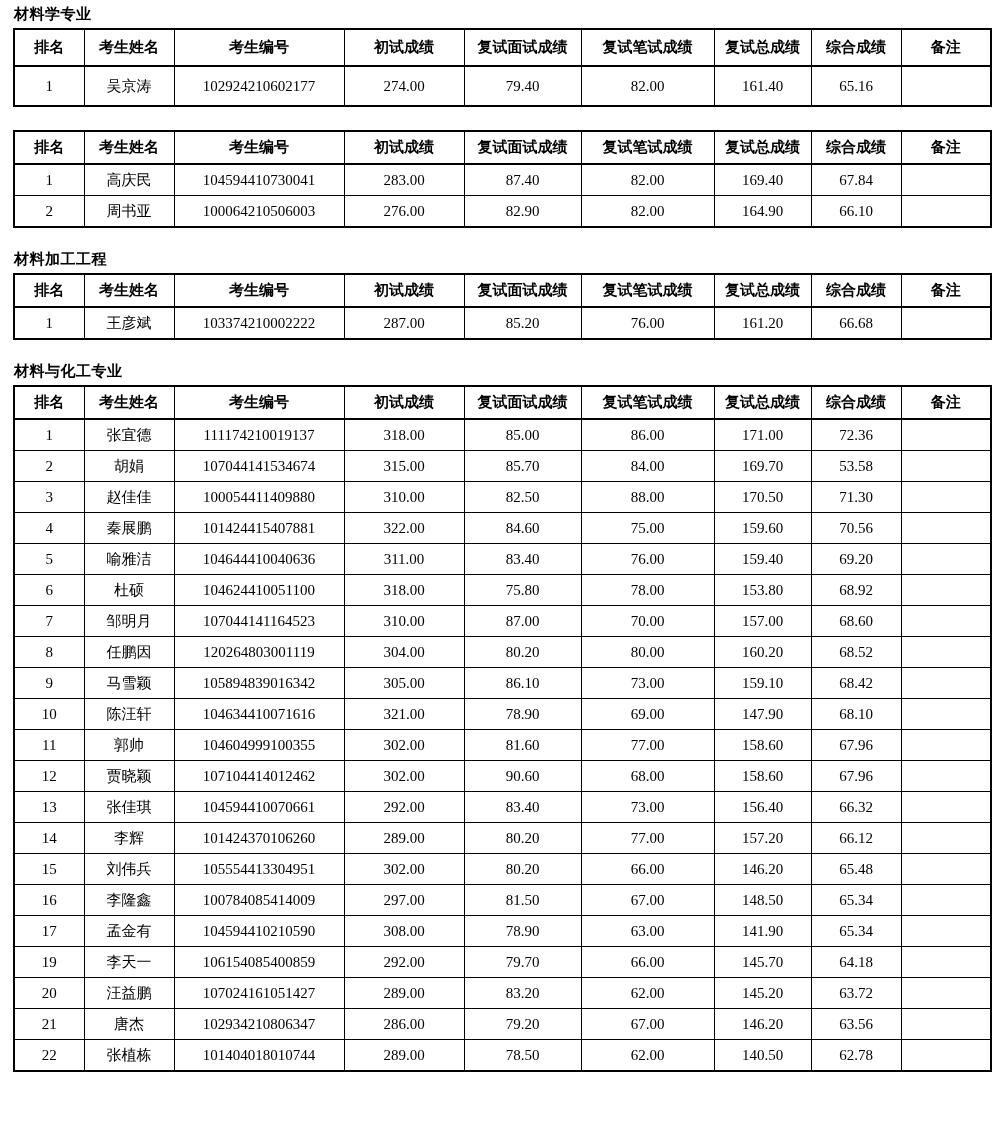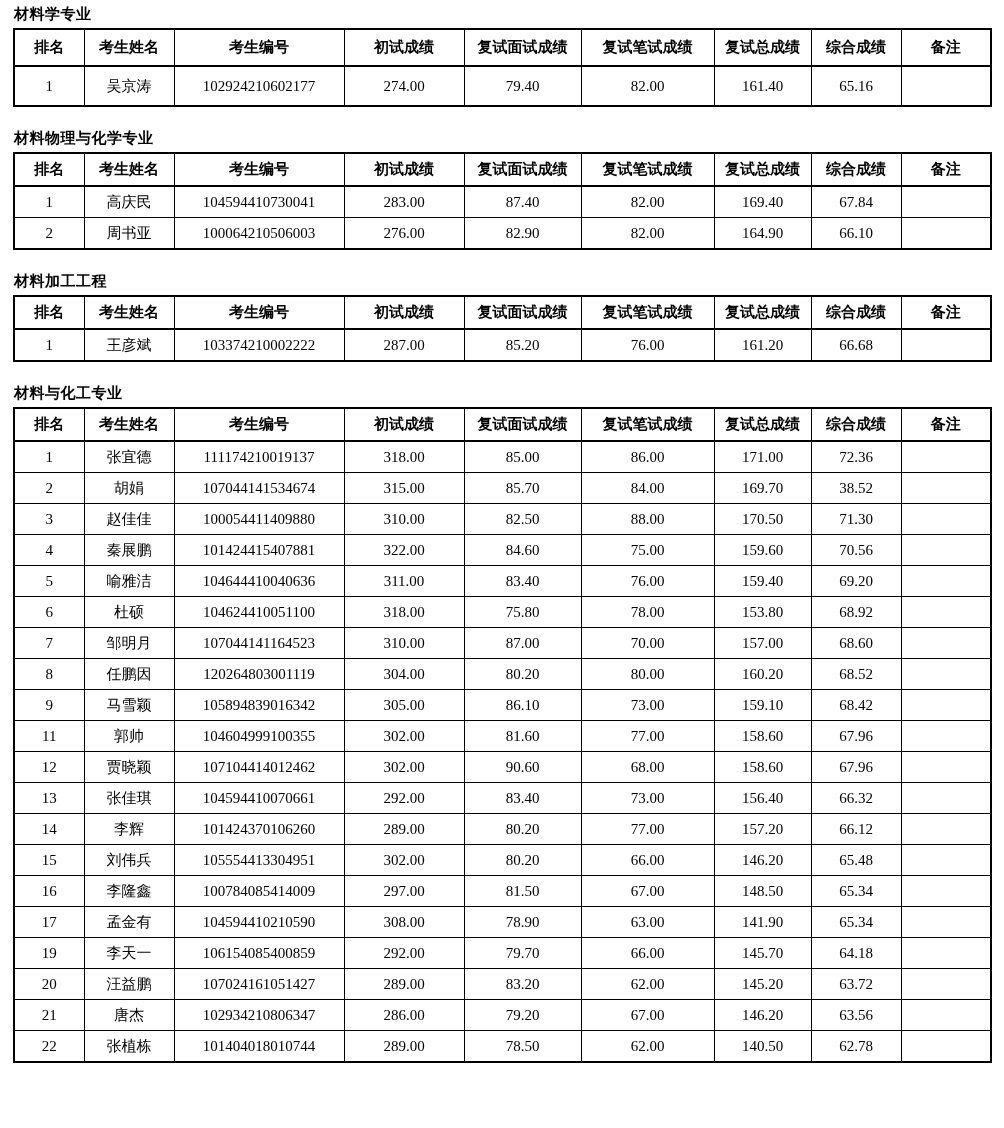--- a/index.html
+++ b/index.html
@@ -86,21 +86,20 @@
             <td>79.40</td>
             <td>82.00</td>
             <td>161.40</td>
             <td>65.16</td>
             <td></td>
           </tr>
         </tbody>
       </table>
     </div>
     <div class="section">
-      <h2 class="sec-title">材料物理与化学专业</h2>
       <table class="scores">
         <colgroup>
           <col style="width: 70px;">
           <col style="width: 90px;">
           <col style="width: 170px;">
           <col style="width: 120px;">
           <col style="width: 117px;">
           <col style="width: 133px;">
           <col style="width: 97px;">
           <col style="width: 90px;">
@@ -227,21 +226,21 @@
             <td></td>
           </tr>
           <tr>
             <td>2</td>
             <td>胡娟</td>
             <td>107044141534674</td>
             <td>315.00</td>
             <td>85.70</td>
             <td>84.00</td>
             <td>169.70</td>
-            <td>38.52</td>
+            <td>53.58</td>
             <td></td>
           </tr>
           <tr>
             <td>3</td>
             <td>赵佳佳</td>
             <td>100054411409880</td>
             <td>310.00</td>
             <td>82.50</td>
             <td>88.00</td>
             <td>170.50</td>
@@ -308,20 +307,31 @@
             <td>马雪颖</td>
             <td>105894839016342</td>
             <td>305.00</td>
             <td>86.10</td>
             <td>73.00</td>
             <td>159.10</td>
             <td>68.42</td>
             <td></td>
           </tr>
           <tr>
+            <td>10</td>
+            <td>陈汪轩</td>
+            <td>104634410071616</td>
+            <td>321.00</td>
+            <td>78.90</td>
+            <td>69.00</td>
+            <td>147.90</td>
+            <td>68.10</td>
+            <td></td>
+          </tr>
+          <tr>
             <td>11</td>
             <td>郭帅</td>
             <td>104604999100355</td>
             <td>302.00</td>
             <td>81.60</td>
             <td>77.00</td>
             <td>158.60</td>
             <td>67.96</td>
             <td></td>
           </tr>

